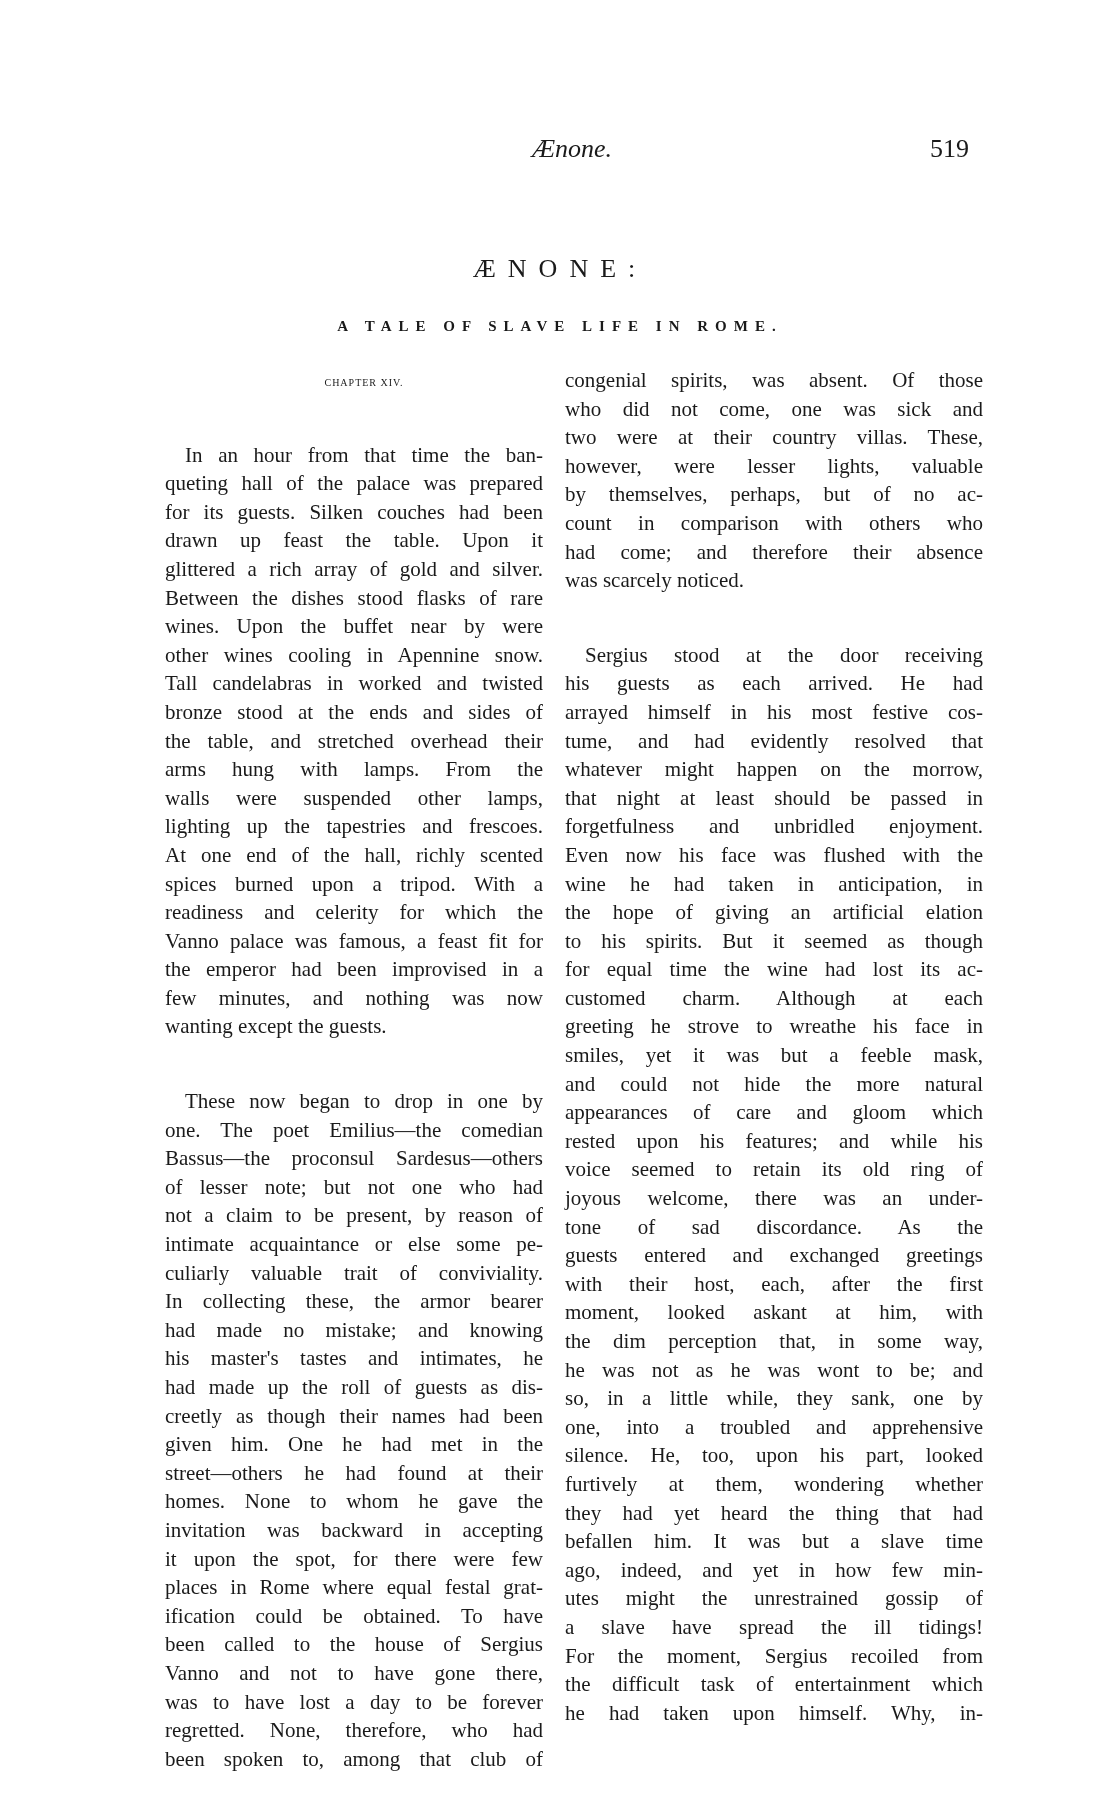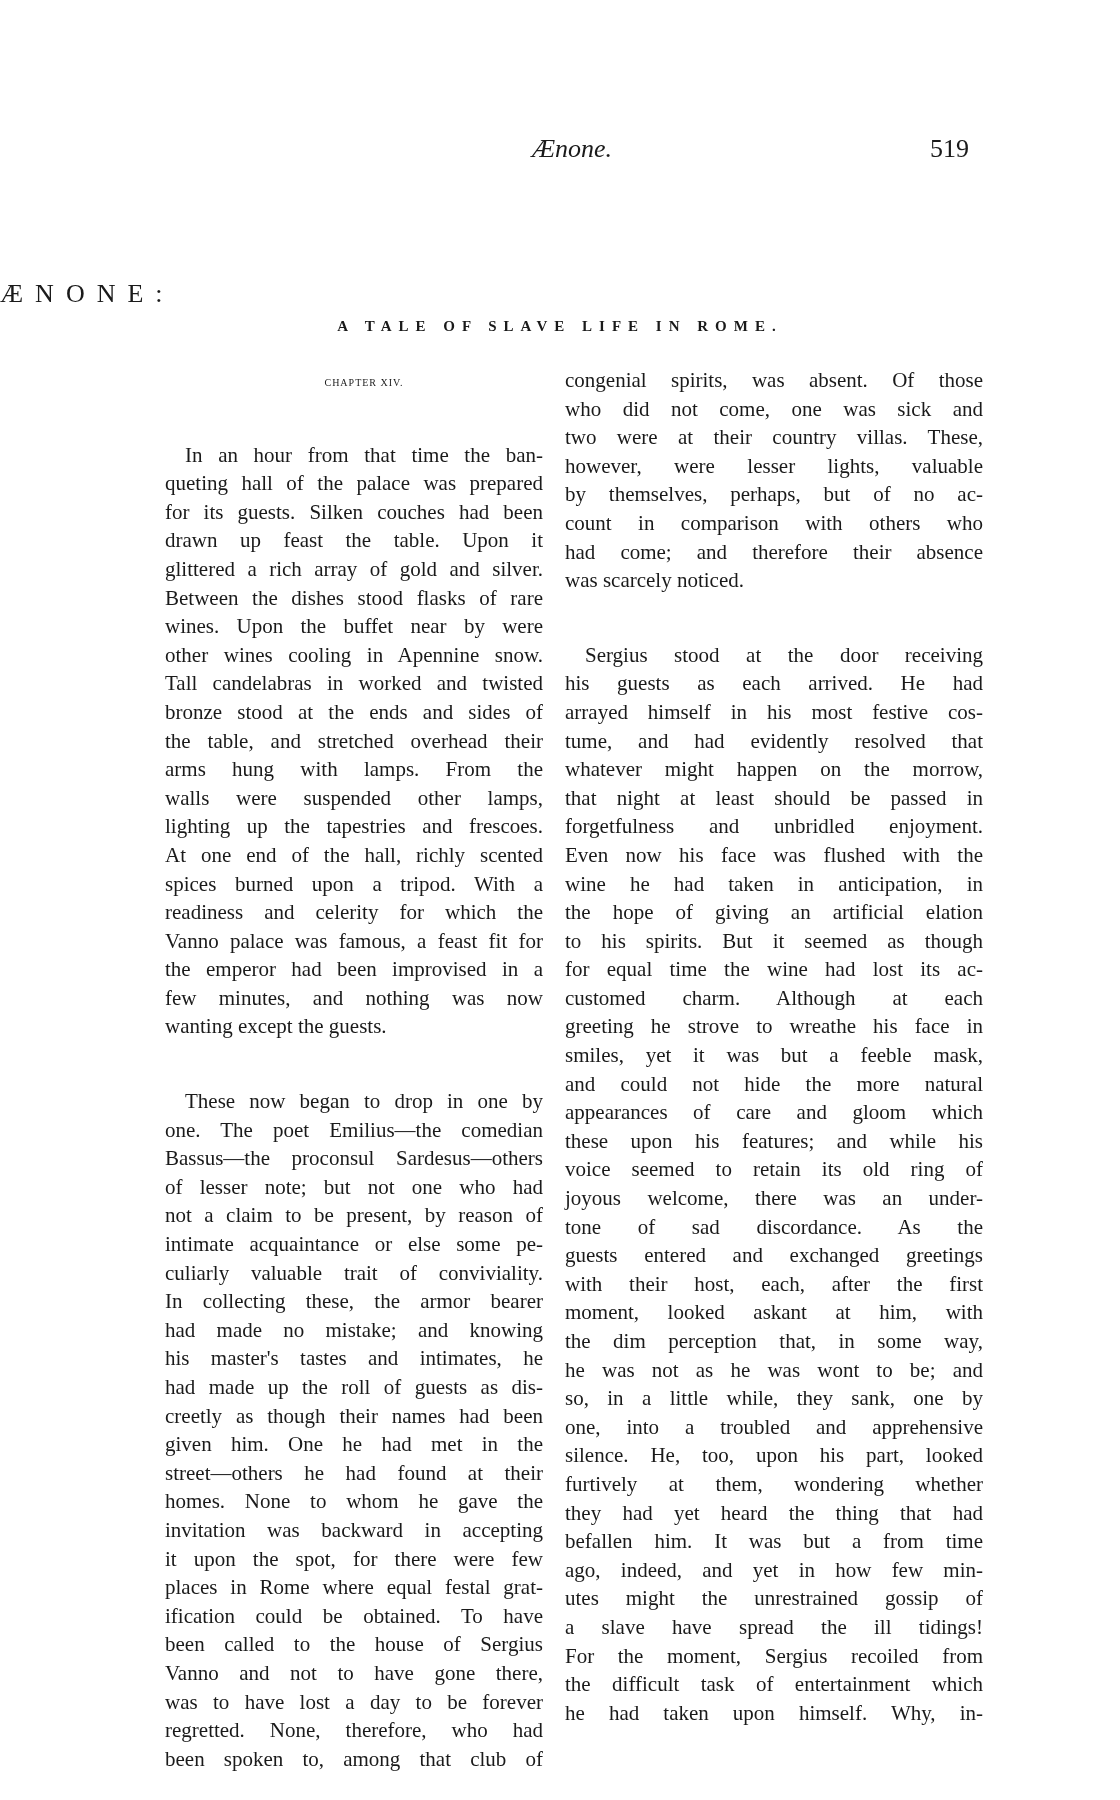--- a/index.html
+++ b/index.html
@@ -1,22 +1,22 @@
 <!DOCTYPE html>
 <html><head>
 <meta charset="utf-8">
 <style>
   html, body { margin:0; padding:0; background:#ffffff; }
   body { width:1120px; height:1800px; position:relative; overflow:hidden;
          font-family:"Liberation Serif","DejaVu Serif",serif; color:#1a1a1a; }
   .running-title { position:absolute; top:134px; left:0; width:1120px; text-align:center;
          font-style:italic; font-size:26px;margin-left:12px; }
   .page-number { position:absolute; top:134px; left:930px; font-size:26px; }
-  .main-title { position:absolute; top:254px; left:0; width:1120px; text-align:left;
-         font-size:26px; letter-spacing:12px;margin-top:25px; }
+  .main-title { position:absolute; top:254px; left:0; width:1120px; text-align:center;
+         font-size:26px; letter-spacing:12px; }
   .subtitle { position:absolute; top:318px; left:0; width:1120px; text-align:center;
          font-size:15px; letter-spacing:7px;font-weight:bold; }
   .col { position:absolute; font-size:21px; line-height:28.6px; }
   .col-left { left:165px; top:366px; width:378px; }
   .col-right { left:565px; top:366px; width:418px; }
   .line { display:block; text-align:justify; text-align-last:justify; white-space:nowrap; height:28.6px; overflow:visible; }
   .line.last { text-align-last:left; }
   .line.indent { text-indent:20px;margin-top:46px; }
   .chapter-heading { display:block; text-align:center; font-size:10px; letter-spacing:1px; height:28.6px; line-height:34px; padding-left:20px; }
 </style>
@@ -100,35 +100,35 @@
       <span class="line">Even now his face was flushed with the</span>
       <span class="line">wine he had taken in anticipation, in</span>
       <span class="line">the hope of giving an artificial elation</span>
       <span class="line">to his spirits. But it seemed as though</span>
       <span class="line">for equal time the wine had lost its ac-</span>
       <span class="line">customed charm. Although at each</span>
       <span class="line">greeting he strove to wreathe his face in</span>
       <span class="line">smiles, yet it was but a feeble mask,</span>
       <span class="line">and could not hide the more natural</span>
       <span class="line">appearances of care and gloom which</span>
-      <span class="line">these upon his features; and while his</span>
+      <span class="line">rested upon his features; and while his</span>
       <span class="line">voice seemed to retain its old ring of</span>
       <span class="line">joyous welcome, there was an under-</span>
       <span class="line">tone of sad discordance. As the</span>
       <span class="line">guests entered and exchanged greetings</span>
       <span class="line">with their host, each, after the first</span>
       <span class="line">moment, looked askant at him, with</span>
       <span class="line">the dim perception that, in some way,</span>
       <span class="line">he was not as he was wont to be; and</span>
       <span class="line">so, in a little while, they sank, one by</span>
       <span class="line">one, into a troubled and apprehensive</span>
       <span class="line">silence. He, too, upon his part, looked</span>
       <span class="line">furtively at them, wondering whether</span>
       <span class="line">they had yet heard the thing that had</span>
-      <span class="line">befallen him. It was but a from time</span>
+      <span class="line">befallen him. It was but a slave time</span>
       <span class="line">ago, indeed, and yet in how few min-</span>
       <span class="line">utes might the unrestrained gossip of</span>
       <span class="line">a slave have spread the ill tidings!</span>
       <span class="line">For the moment, Sergius recoiled from</span>
       <span class="line">the difficult task of entertainment which</span>
       <span class="line">he had taken upon himself. Why, in-</span>
     </div>
 </div>
 
 </body></html>

